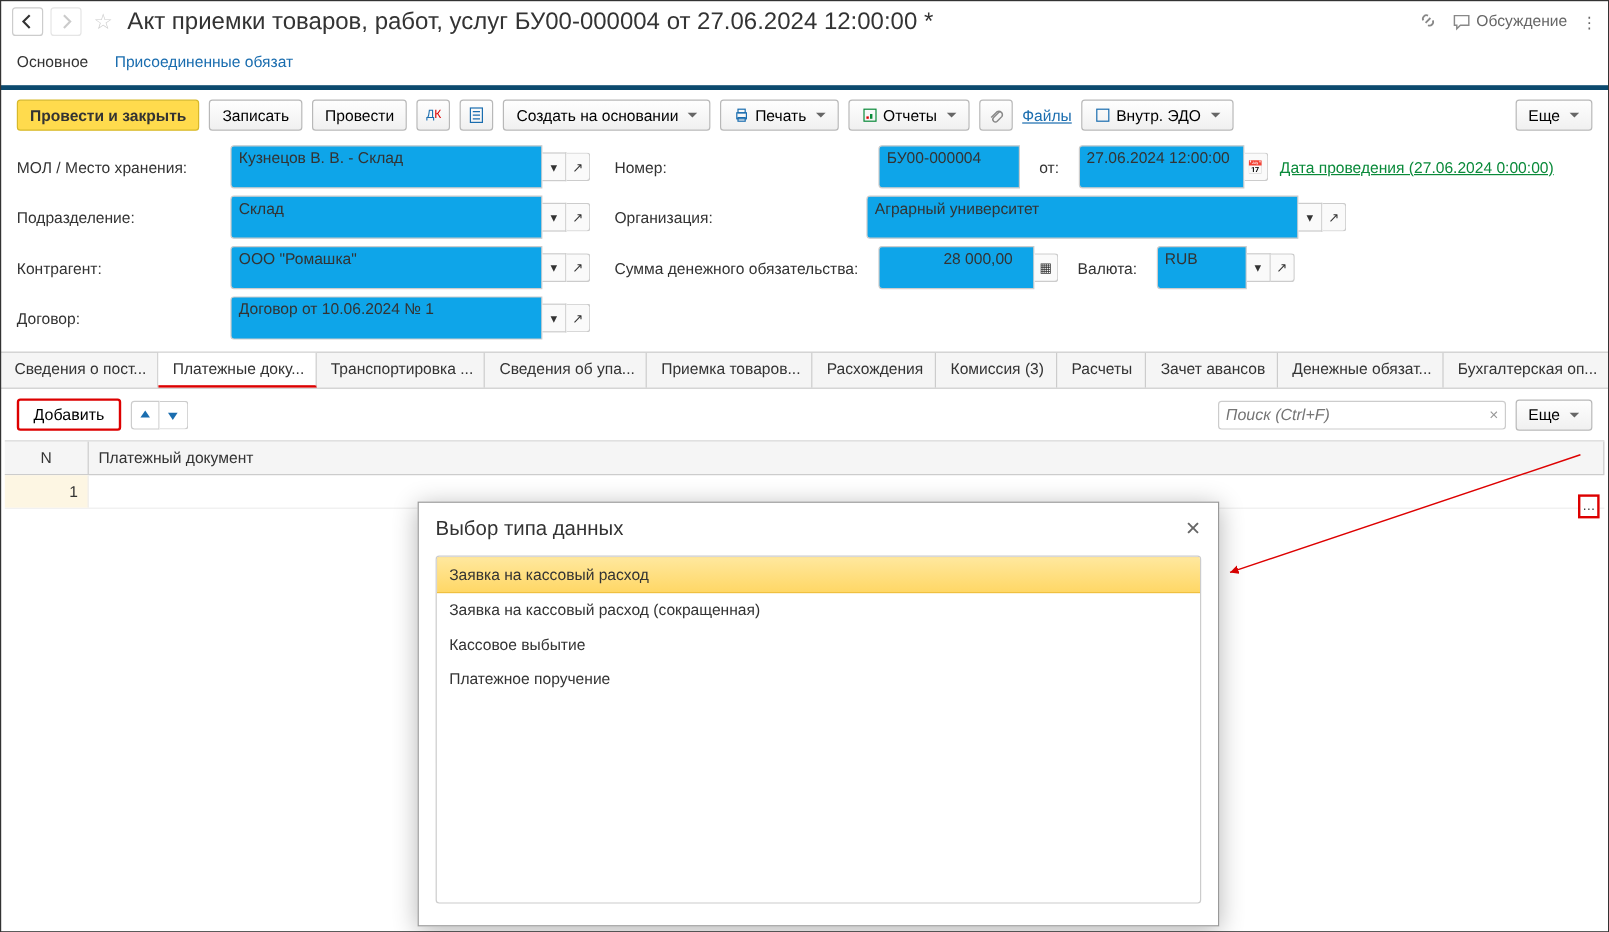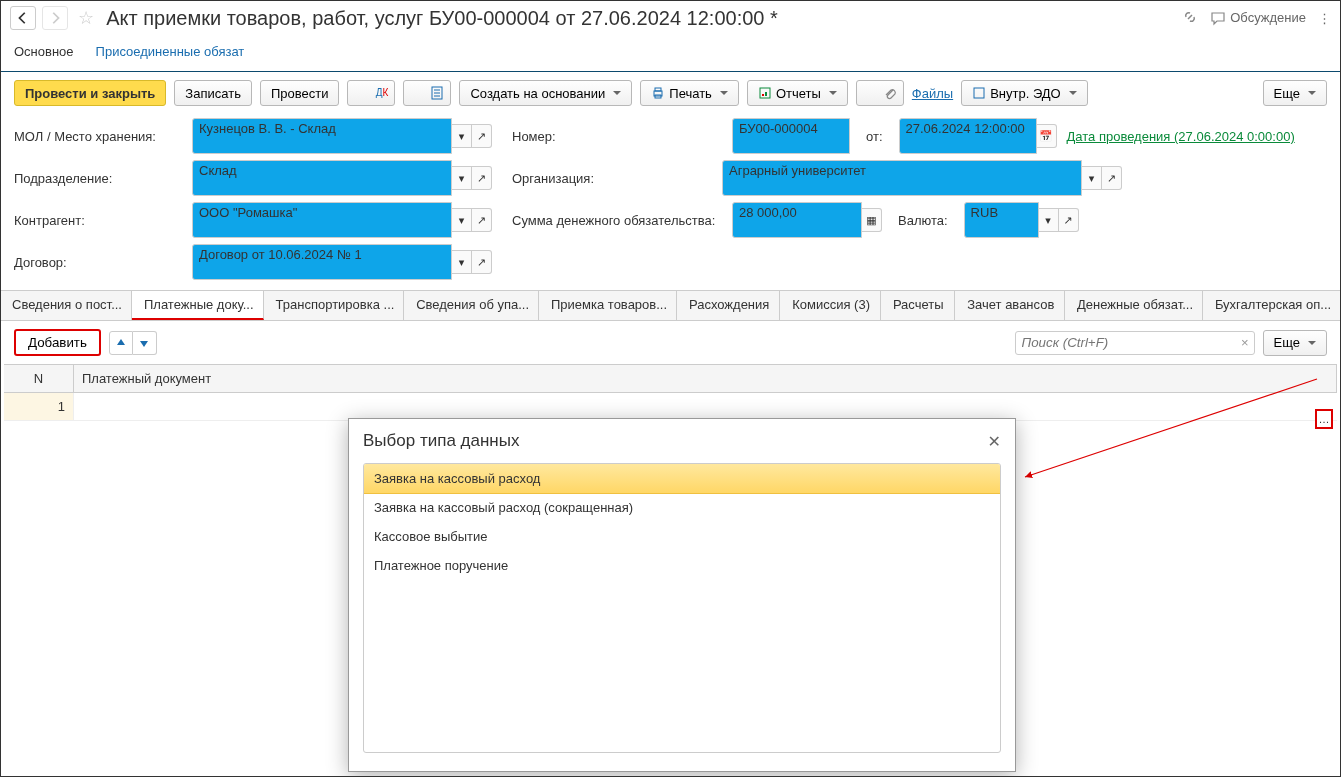--- a/index.html
+++ b/index.html
@@ -51,21 +51,21 @@
     align-items: center;
     gap: 12px;
     color: #666;
   }
   .link-icon, .chat-icon, .dots-icon { cursor: pointer; }
   
   .top-tabs {
     display: flex;
     gap: 22px;
     padding: 4px 14px 8px;
-    border-bottom: 1px solid #0c4a6e;
+    border-bottom: 4px solid #0c4a6e;
     align-items: center;
   }
   .top-tab { cursor: pointer; padding: 4px 0; }
   .top-tab.link { color: #1a6daf; }
   
   .toolbar {
     display: flex;
     align-items: center;
     gap: 8px;
     padding: 8px 14px;
@@ -81,21 +81,21 @@
     align-items: center;
     gap: 4px;
     font-size: 13px;
   }
   .btn.primary {
     background: #ffdb4d;
     border-color: #d8b92a;
     font-weight: bold;
     color: #333;
   }
-  .btn.icon-only { padding: 4px 6px; width: 48px; justify-content: flex-end; }
+  .btn.icon-only { padding: 4px 6px; width: 28px; justify-content: center; }
   .toolbar .spacer { flex: 1; }
   .files-link {
     color: #1a6daf;
     text-decoration: underline;
     cursor: pointer;
   }
   .green-link {
     color: #0a8a3a;
     text-decoration: underline;
     cursor: pointer;
@@ -124,21 +124,21 @@
     border-radius: 3px 0 0 3px;
     height: 36px;
     padding: 2px 6px;
     background: #0ea5e9;
     font-size: 13px;
   }
   .input.w1 { width: 260px; }
   .input.w2 { width: 118px; }
   .input.w3 { width: 138px; }
   .input.w4 { width: 360px; }
-  .input.w5 { width: 130px; text-align: left; padding-right: 4px; }
+  .input.w5 { width: 130px; text-align: right; padding-right: 17px; }
   .input.w6 { width: 75px; }
   .mini-btn {
     border: 1px solid #ccc;
     border-left: none;
     background: #fafafa;
     width: 20px;
     height: 24px;
     display: flex;
     align-items: center;
     justify-content: center;

